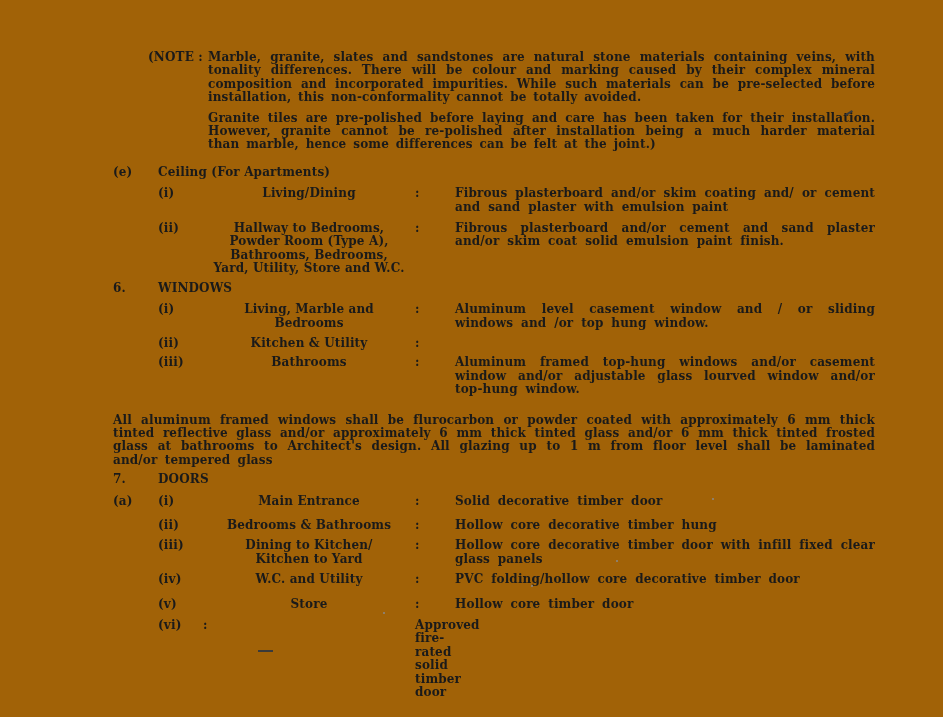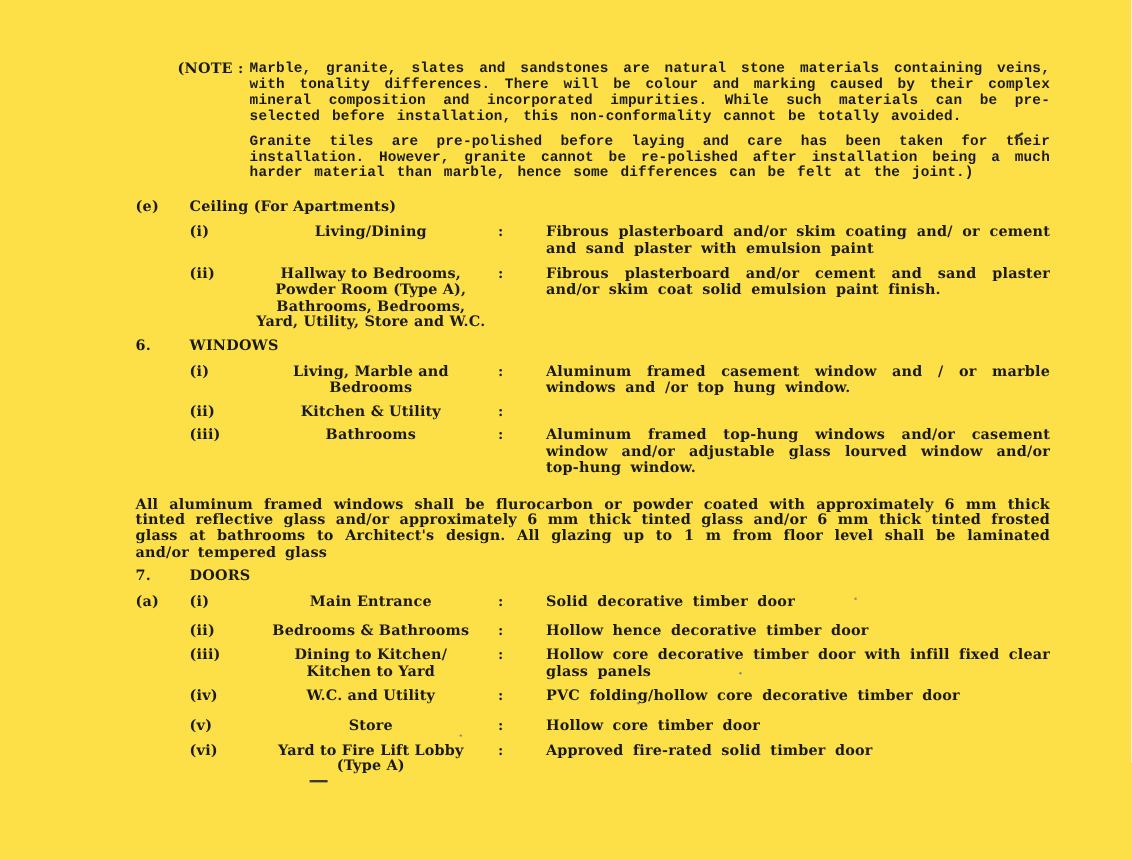--- a/index.html
+++ b/index.html
@@ -1,35 +1,35 @@
 <!DOCTYPE html>
 <html><head>
 <meta charset="utf-8">
 <style>
   * { margin: 0; padding: 0; box-sizing: border-box; }
   html, body { background: #ffffff; }
   .page {
     position: relative;
     width: 943px;
     height: 717px;
-    background: #fde047;
+    background: #a16207;
     overflow: hidden;
     font-family: "DejaVu Serif", "Liberation Serif", serif;
     font-weight: 700;
     color: #1a1a1a;
     font-size: 12px;
     line-height: 13.4px;
     letter-spacing: 0.15px;
   }
   .content { position: absolute; left: 113px; top: 51px; width: 762px; }
 
   
   .note { display: flex; margin-left: 35px; width: 727px; }
   .note-label { flex: 0 0 60px; white-space: nowrap; }
-  .note-text { flex: 1; font-family: Liberation Mono, monospace; }
+  .note-text { flex: 1; }
   .note-text p { text-align: justify; word-spacing: 2.5px; }
   .note-text p.mt { margin-top: 7px; }
 
   
   .hrow { display: grid; grid-template-columns: 45px 1fr; }
   .sec-title { text-underline-offset: 2px; }
 
   
   .row { display: grid; grid-template-columns: 45px 45px 212px 40px 1fr; }
   .label { white-space: pre-line; text-align: center; }
@@ -91,21 +91,21 @@
       <div>6.</div>
       <div class="sec-title">WINDOWS</div>
     </div>
 
     <div class="row mt8">
       <div></div>
       <div>(i)</div>
       <div class="label">Living, Marble and
 Bedrooms</div>
       <div>:</div>
-      <div class="desc">Aluminum framed casement window and / or marble windows  and /or top hung window.</div>
+      <div class="desc">Aluminum level casement window and / or sliding windows  and /or top hung window.</div>
     </div>
 
     <div class="row mt7">
       <div></div>
       <div>(ii)</div>
       <div class="label">Kitchen &amp; Utility</div>
       <div>:</div>
     </div>
 
     <div class="row mt6">
@@ -129,21 +129,21 @@
       <div class="label">Main Entrance</div>
       <div>:</div>
       <div class="desc">Solid decorative timber door</div>
     </div>
 
     <div class="row mt11">
       <div></div>
       <div>(ii)</div>
       <div class="label">Bedrooms &amp; Bathrooms</div>
       <div>:</div>
-      <div class="desc">Hollow hence decorative timber door</div>
+      <div class="desc">Hollow core decorative timber hung</div>
     </div>
 
     <div class="row mt7">
       <div></div>
       <div>(iii)</div>
       <div class="label">Dining to Kitchen/
 Kitchen to Yard</div>
       <div>:</div>
       <div class="desc">Hollow core decorative timber door with infill fixed clear glass panels</div>
     </div>
@@ -160,22 +160,20 @@
       <div></div>
       <div>(v)</div>
       <div class="label">Store</div>
       <div>:</div>
       <div class="desc">Hollow core timber door</div>
     </div>
 
     <div class="row mt8">
       <div></div>
       <div>(vi)</div>
-      <div class="label">Yard to Fire Lift Lobby
-(Type A)</div>
       <div>:</div>
       <div class="desc">Approved fire-rated solid timber door</div>
     </div>
 
   </div>
 
   <div class="pen-mark" style="left:258px; top:649px; width:15px; height:3px;"></div>
   <div class="pen-mark" style="left:845px; top:112px; width:8px; height:2px; transform:rotate(-32deg);"></div>
   <div class="speck" style="left:712px; top:498px;"></div>
   <div class="speck" style="left:531px; top:585px;"></div>

